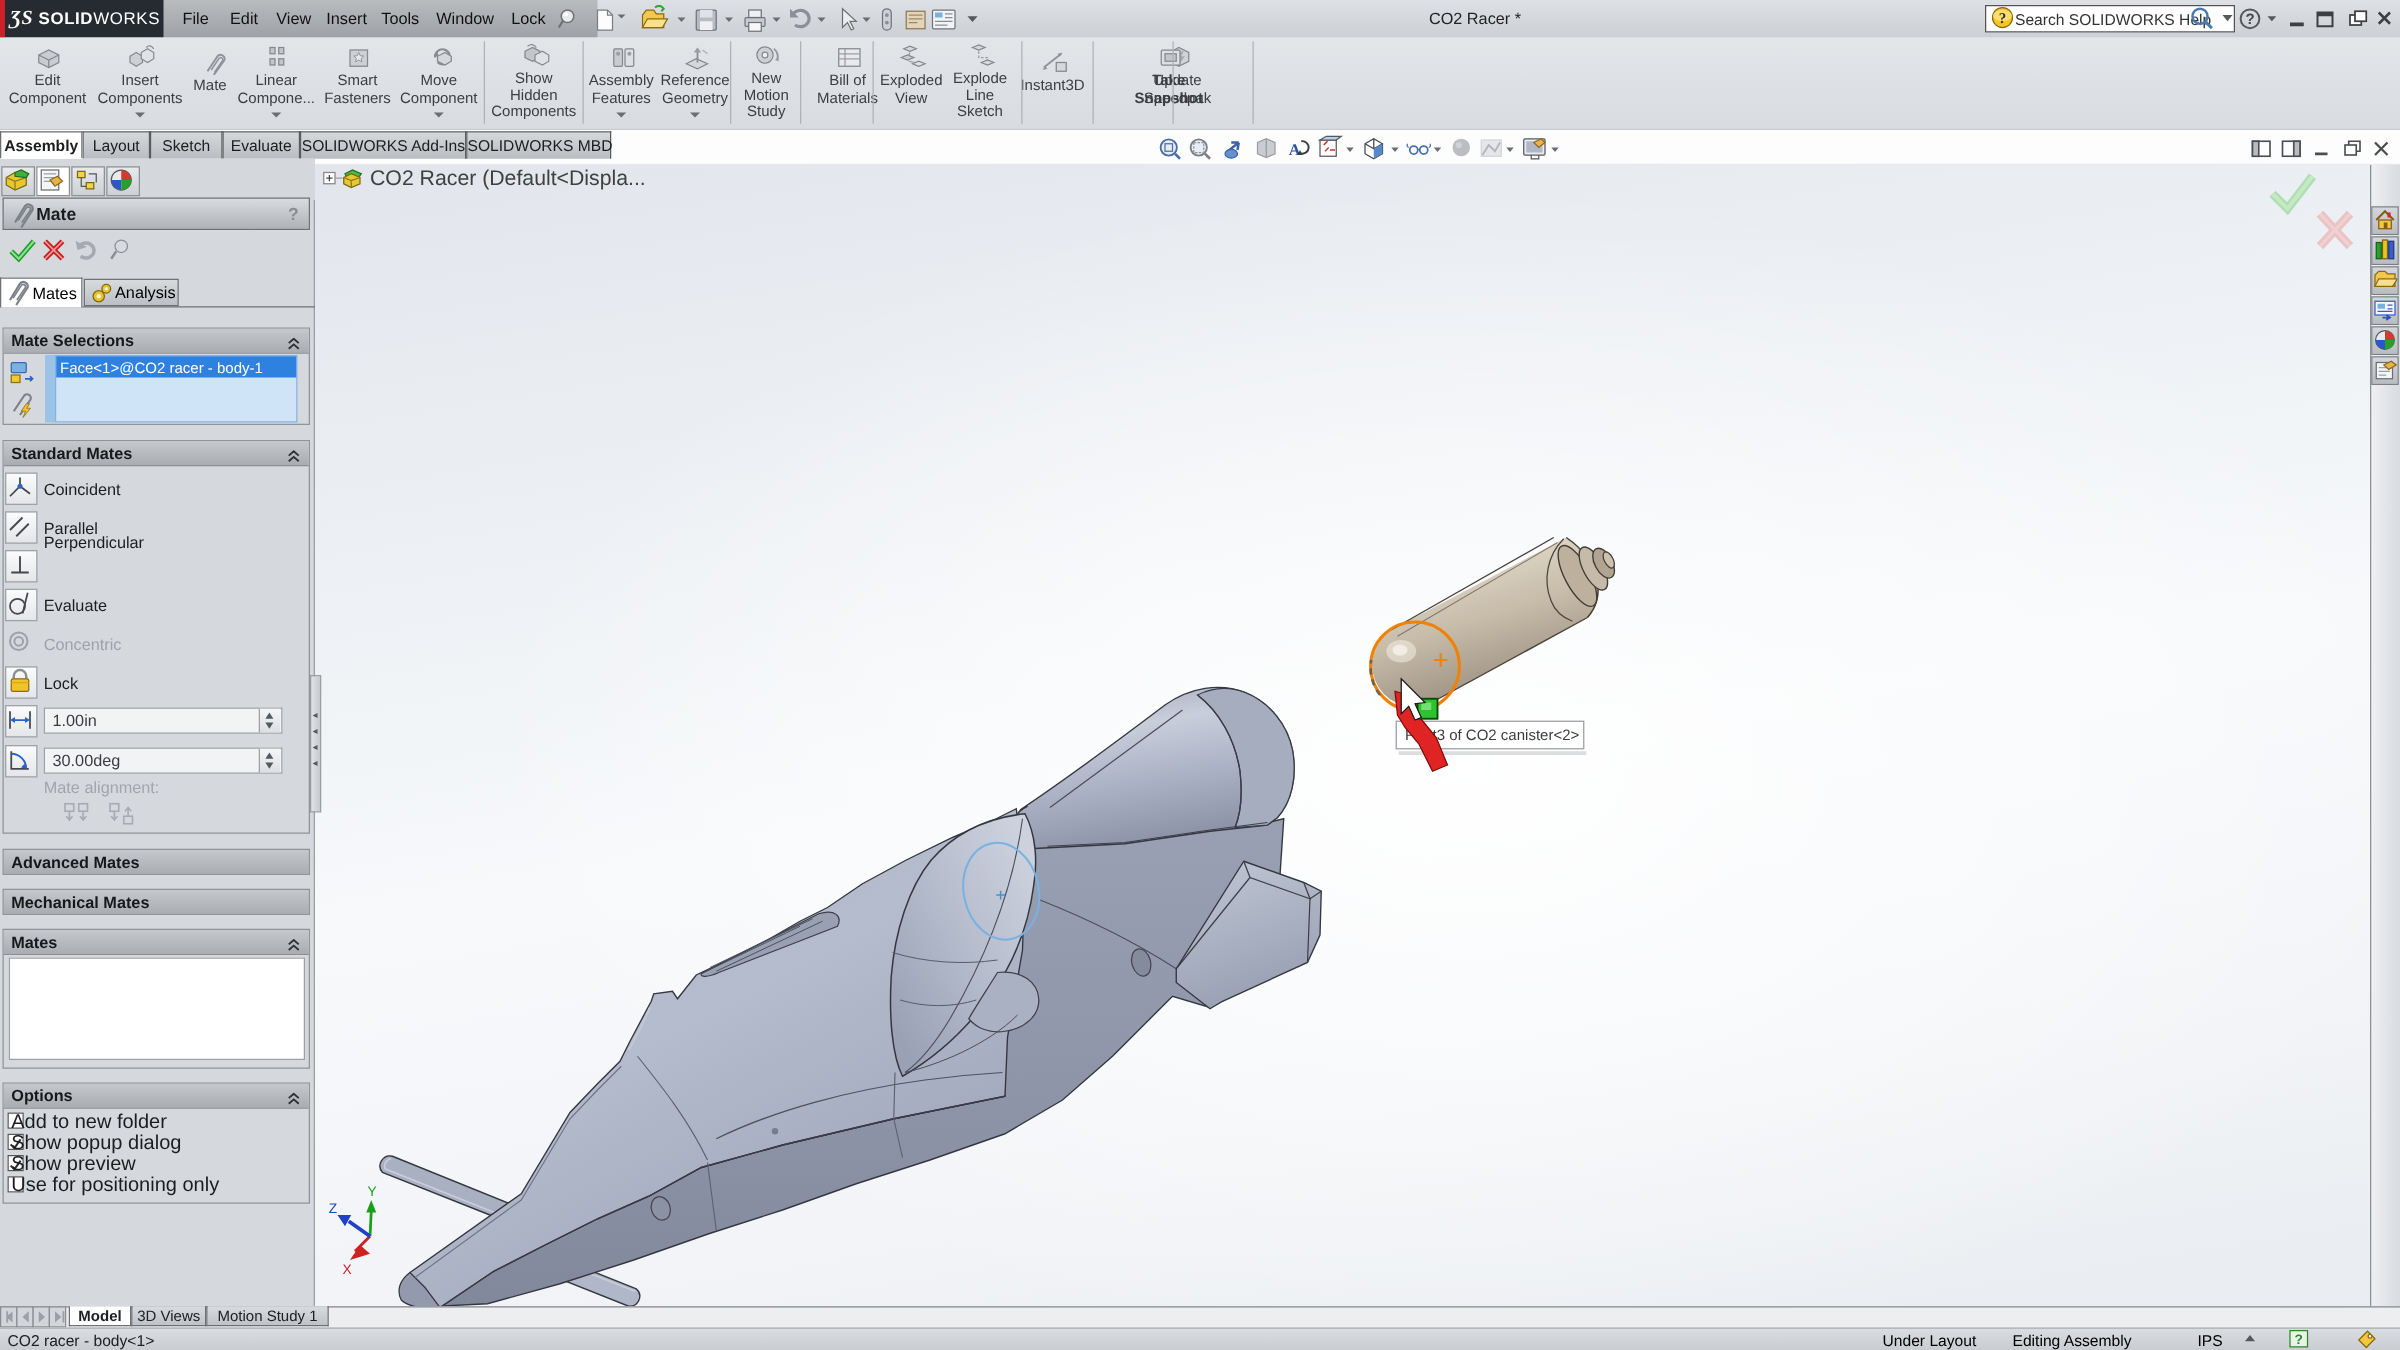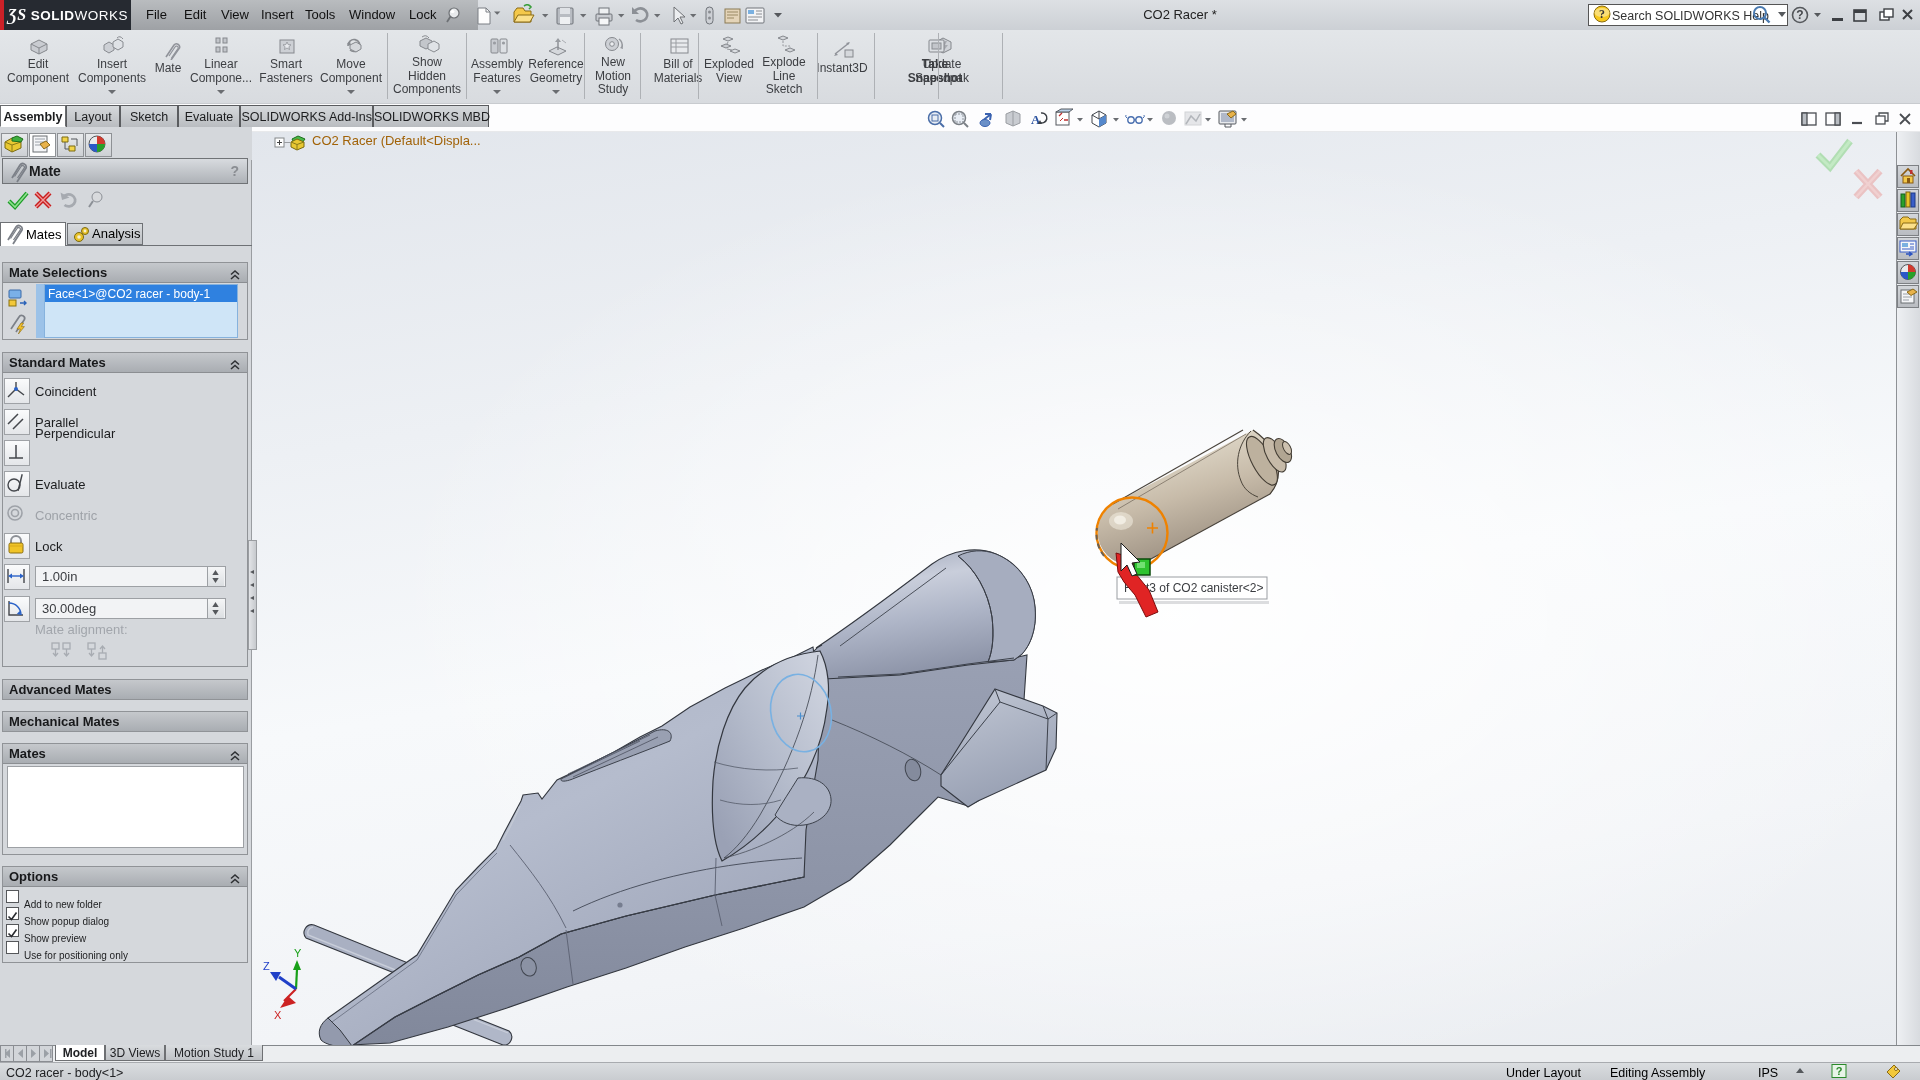--- a/index.html
+++ b/index.html
@@ -41,21 +41,21 @@
 #mhead .t{position:absolute;left:26px;top:4px;font-weight:bold;font-size:14px;color:#1b1c1e;}
 .grp{position:absolute;left:2px;width:246px;border:1px solid #909397;}
 .ghead{height:20px;background:linear-gradient(#c5c8cc,#a9adb2);border-bottom:1px solid #8b8e92;
 font-weight:bold;font-size:13px;color:#17181a;padding:2px 0 0 6px;}
 .chev{position:absolute;right:6px;top:5px;}
 .mitem{position:absolute;left:35px;font-size:13px;color:#1c1d1f;}
 .mib{position:absolute;left:4px;width:26px;height:26px;background:linear-gradient(#fafbfc,#e4e6e9);border:1px solid #9fa2a6;}
 .spin{position:absolute;left:35px;width:191px;height:21px;background:#f2f3f5;border:1px solid #9da0a4;font-size:13px;color:#3a3c40;padding:2px 0 0 6px;}
 .spbtn{position:absolute;right:1px;top:0;width:17px;height:19px;background:linear-gradient(#f5f6f7,#dcdfe2);border-left:1px solid #9da0a4;}
 .cbox{position:absolute;left:6px;width:13px;height:13px;background:#fff;border:1px solid #55575a;}
-.clbl{position:absolute;left:24px;font-size:10px;color:#1c1d1f;margin-top:10px;}
+.clbl{position:absolute;left:9px;font-size:16px;color:#1c1d1f;}
 
 
 #viewport{left:252px;top:132px;width:1644px;height:913px;
 background:radial-gradient(ellipse 1100px 650px at 56% 53%, rgba(255,255,255,0.95) 0%, rgba(255,255,255,0) 72%),linear-gradient(171deg, #e2e6ec 0%, #edf0f4 28%, #f7f9fb 52%, #f2f4f7 78%, #e9ecf0 100%);}
 
 
 #taskpane{left:1896px;top:132px;width:24px;height:913px;background:linear-gradient(90deg,#eef0f3,#d8dbdf);border-left:1px solid #8e9195;}
 .tpbtn{position:absolute;left:1px;width:22px;height:23px;background:linear-gradient(#d3d6da,#b9bcc1);border:1px solid #7d8084;}
 
 
@@ -617,21 +617,21 @@
 
 <rect x="1117" y="577" width="150" height="22" fill="#fff" stroke="#9a9da2"></rect>
 <rect x="1119" y="601" width="150" height="3" fill="#b9bcc0" opacity="0.5"></rect>
 <text x="1124" y="592" font-size="12" fill="#3a3c40" font-family="Liberation Sans">Fillet3 of CO2 canister&lt;2&gt;</text>
 <path d="M1116 553 L 1140 560 L 1131 568 L 1149 590 L 1158 612 L 1146 617 L 1135 595 L 1124 582 L 1118 572 Z" fill="#e02424" stroke="#7c0c0c" stroke-width="1"></path>
 
 <rect x="1134" y="559" width="16" height="16" fill="#2ec22e" stroke="#0a4a0a" stroke-width="1.5"></rect>
 <rect x="1137" y="562" width="8" height="6" fill="#72e072"></rect>
 <path d="M1121 543 L 1121 571 L 1127 565 L 1132 576 L 1137 574 L 1132 563 L 1140 562 Z" fill="#fff" stroke="#1a1a1a" stroke-width="1"></path>
 </svg>
-<div class="abs" style="left:274px;top:133px;width:300px;height:18px;font-size:13px;color:#a16207;">
+<div class="abs" style="left:258px;top:133px;width:300px;height:18px;font-size:17px;color:#404040;">
 <svg class="abs" style="left:0;top:2px;" width="300" height="20">
 <rect x="1" y="3" width="9" height="9" fill="#fff" stroke="#848789"></rect>
           <path d="M3 7.5 h5 M5.5 5 v5" stroke="#444"></path>
 <path d="M10 7.5 h6" stroke="#9a9da1"></path>
 <path d="M18 4 L24 1 L31 4 L28 8 L20 8 Z" fill="#49b849" stroke="#1c6e1c"></path>
 <path d="M17 7 L23 4 L30 7 L30 12 L23 15 L17 12 Z" fill="#e8c832" stroke="#7a6a10"></path>
 <path d="M17 7 L23 9.5 L30 7 M23 9.5 V15" fill="none" stroke="#8a7a18"></path>
 </svg>
 <span style="position:absolute;left:38px;top:0;">CO2 Racer  (Default&lt;Displa...</span>
 </div>

